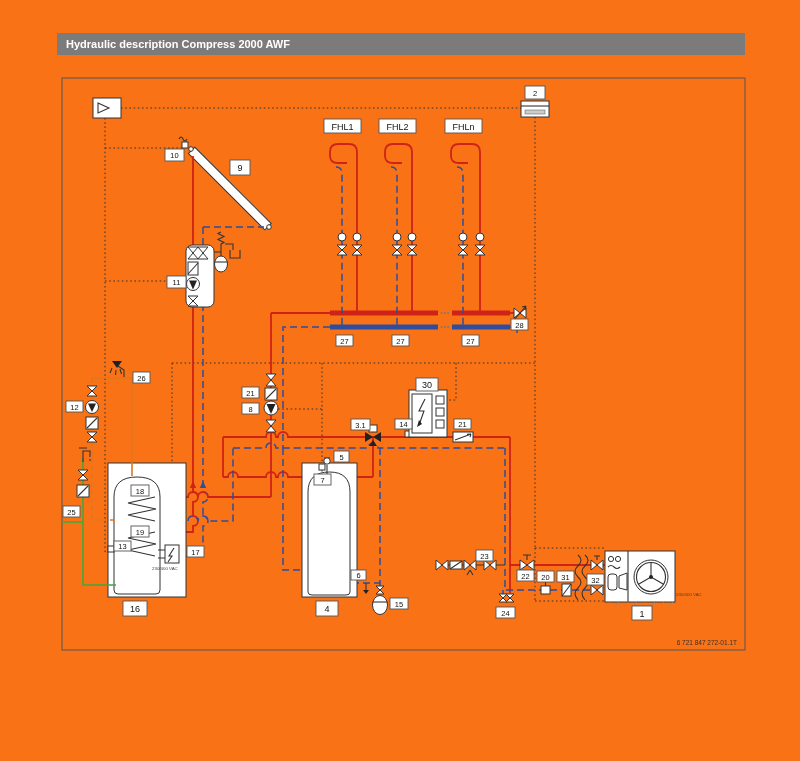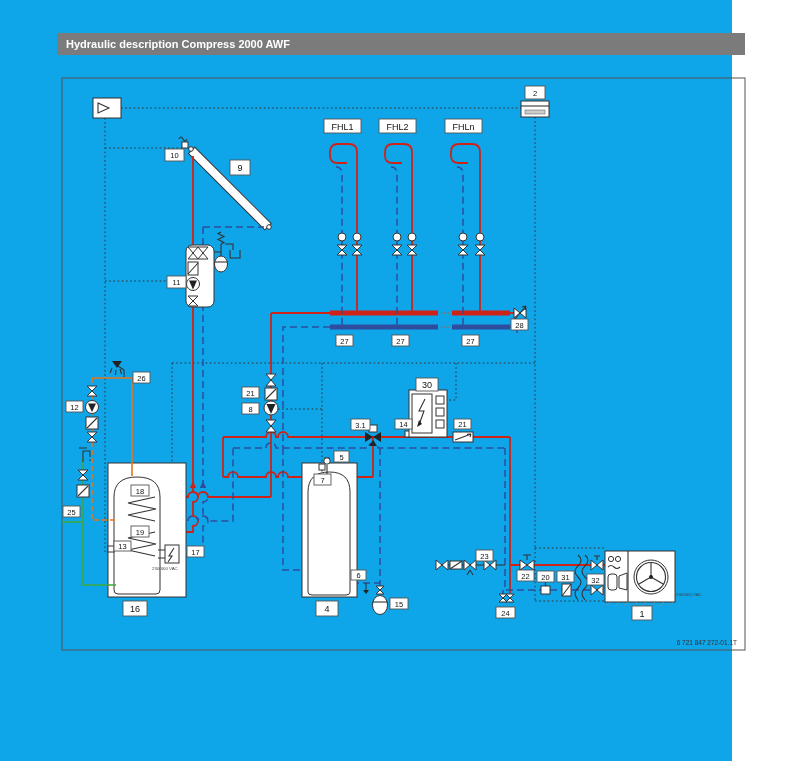--- a/index.html
+++ b/index.html
@@ -1,16 +1,16 @@
 <!DOCTYPE html>
 <html style="--hdr: #7b7b7b; --red: #cf2318; --blue: #2e4d9e; --orange: #e2761f; --green: #3fa93c;"><head>
 <meta charset="utf-8">
 <style>
   html,body{margin:0;padding:0;background:#fff;}
-  .page{position:relative;width:732px;height:761px;background:#0ea5e9;font-family:"Liberation Sans",sans-serif;}
+  .page{position:relative;width:800px;height:761px;background:#f97316;font-family:"Liberation Sans",sans-serif;}
   svg{position:absolute;left:0;top:0;}
   .title{font:bold 11px "Liberation Sans",sans-serif;fill:#fff;}
   .pr{stroke:var(--red);stroke-width:1.8;fill:none;}
   .pb{stroke:var(--blue);stroke-width:1.5;fill:none;stroke-dasharray:7 4;}
   .pbs{stroke:var(--blue);stroke-width:1.5;fill:none;}
   .po{stroke:var(--orange);stroke-width:1.6;fill:none;}
   .pod{stroke:var(--orange);stroke-width:1.6;fill:none;stroke-dasharray:5 3;}
   .pg{stroke:var(--green);stroke-width:1.6;fill:none;}
   .dot{stroke:#333;stroke-width:1;fill:none;stroke-dasharray:1.6 2.6;}
   .blk{stroke:#333;stroke-width:1.1;fill:none;}

